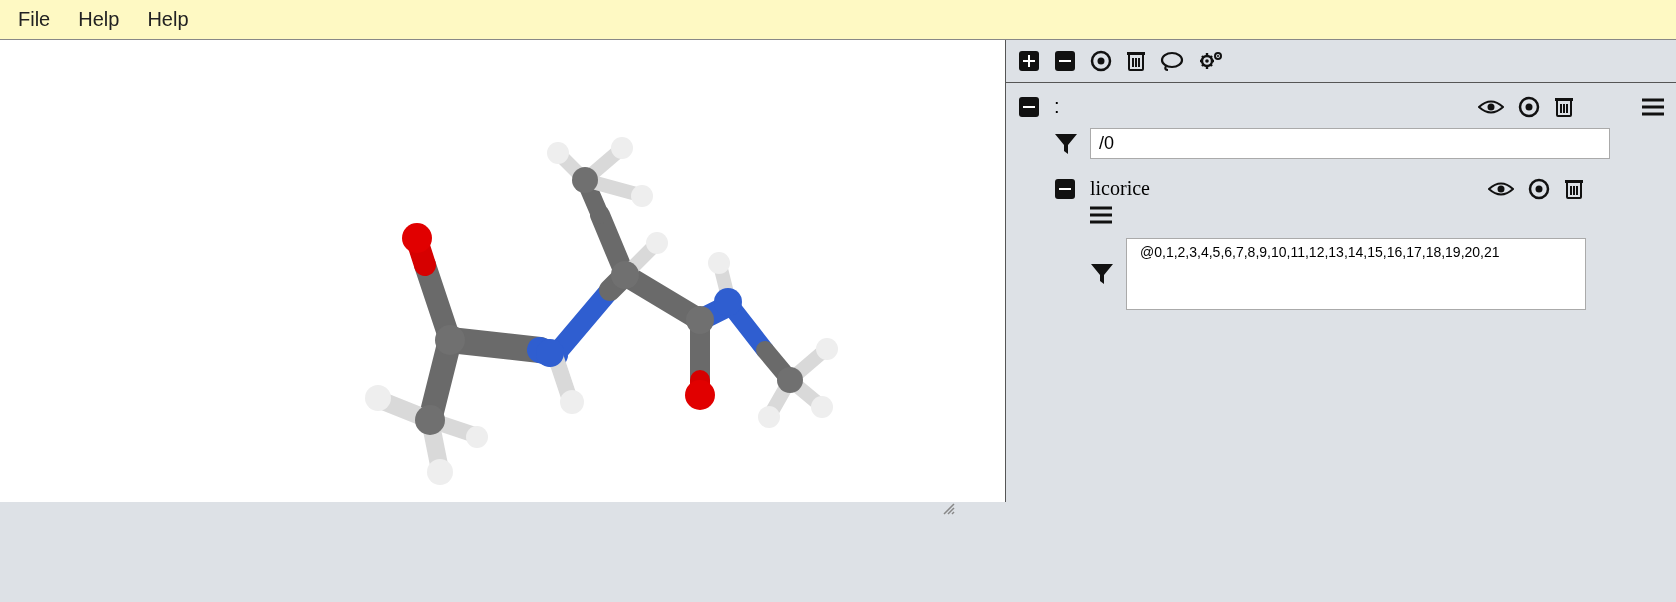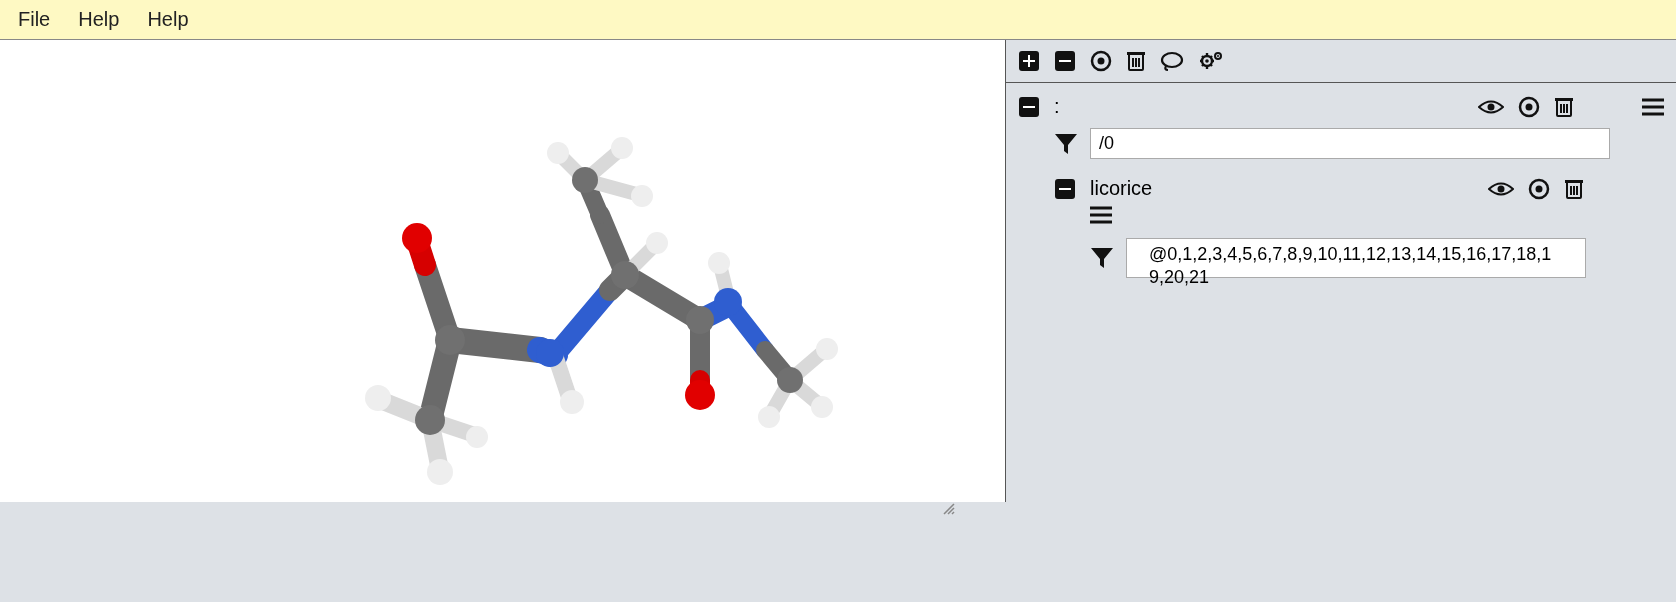--- a/index.html
+++ b/index.html
@@ -78,26 +78,26 @@
 input[type="text"] {
   font-family: inherit;
   font-size: 18px;
   padding: 4px 8px;
   border: 1px solid #aaa;
   background: #fff;
 }
 .filter-input-1 { width: 520px; }
 .filter-input-2 {
   width: 460px;
-  height: 40px;
-  font-size: 18px;
+  height: 72px;
+  font-size: 14px;
   line-height: 1.3;
   white-space: normal;
   word-break: break-all;
-  padding: 4px 22px;
+  padding: 4px 13px;
 }
 .indent-1 { padding-left: 36px; }
 .indent-2 { padding-left: 72px; }
 .label-txt { margin-left: 6px; }
 .resize-handle {
   text-align: right;
   padding-right: 720px;
   color: #777;
   font-size: 14px;
 }
@@ -286,21 +286,21 @@
 
       <div class="row indent-1">
         <span class="icon" style="margin-right:12px;">
           <svg width="24" height="22" viewBox="0 0 24 22">
               <path d="M1 1 L23 1 L14 12 L14 21 L10 18 L10 12 Z" fill="#111"></path>
             </svg>
         </span>
         <input type="text" class="filter-input-1" value="/0" style="">
       </div>
 
-      <div class="row indent-1" style="margin-top:18px;">
+      <div class="row indent-1" style="margin-top:18px;font-family:Liberation Serif, serif;">
         <div class="row-left">
           <span class="icon">
             <svg width="22" height="22" viewBox="0 0 22 22">
                 <rect x="1" y="1" width="20" height="20" rx="3" fill="#111"></rect>
                 <rect x="5" y="10" width="12" height="2" fill="#fff"></rect>
               </svg>
           </span>
           <span class="label-txt">licorice</span>
         </div>
         <div class="row-right" style="margin-right:80px;">

